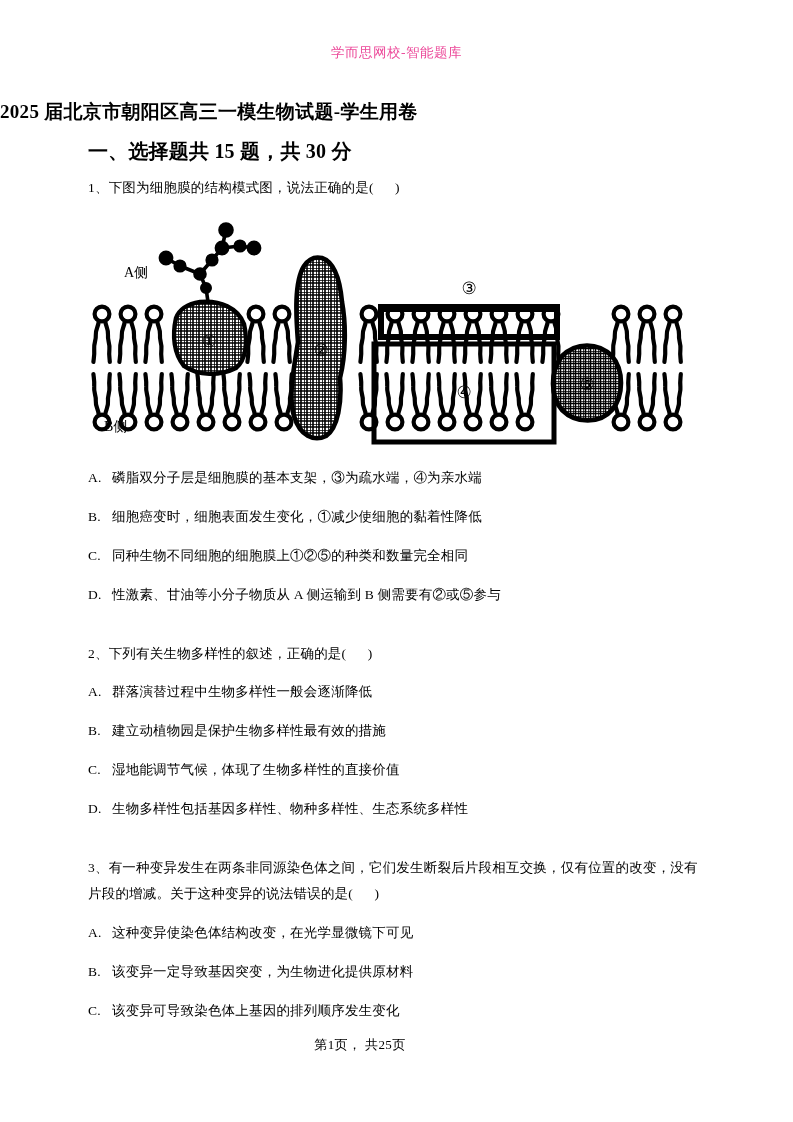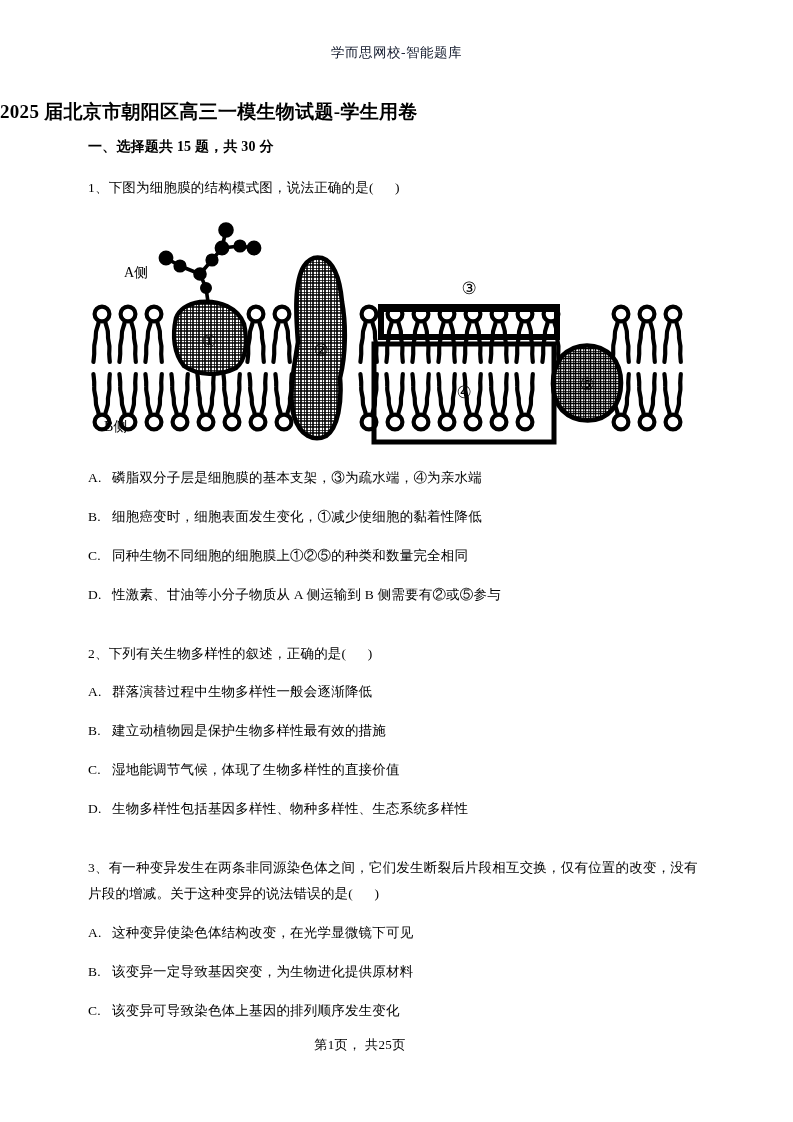--- a/index.html
+++ b/index.html
@@ -16,38 +16,38 @@
     color: #000000;
     overflow: hidden;
   }
   .watermark {
     position: absolute;
     top: 44px;
     left: 0;
     width: 793px;
     text-align: center;
     font-size: 13.5px;
-    color: #0f172a;
+    color: #ec4899;
     letter-spacing: 0.5px;
     font-family: "Liberation Serif", "DejaVu Serif", serif;
   }
   .doc-title {
     position: absolute;
     top: 99px;
     left: 0;
     width: 793px;
     font-size: 19px;
     font-weight: bold;
     letter-spacing: 0.3px;
   }
   .section-heading {
     position: absolute;
     top: 138px;
     left: 88px;
-    font-size: 14px;
+    font-size: 20px;
     font-weight: bold;
     letter-spacing: 0.2px;
   }
   .q-stem {
     position: absolute;
     left: 88px;
     font-size: 13.5px;
     line-height: 26px;
     letter-spacing: 0.2px;
     white-space: pre-wrap;

